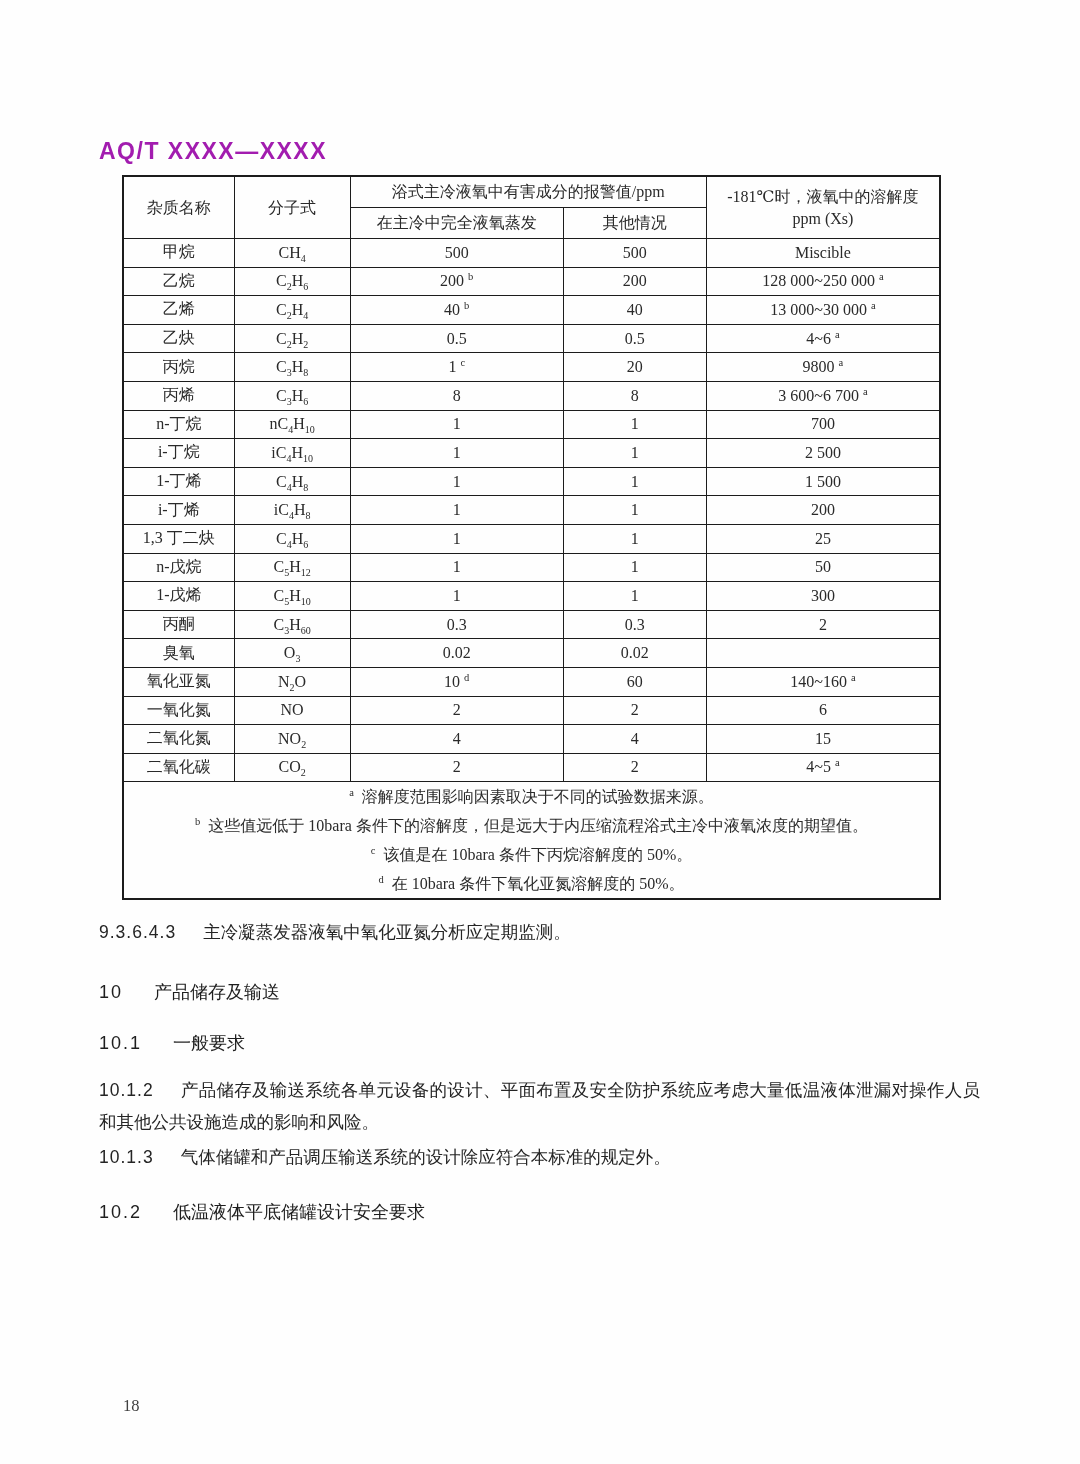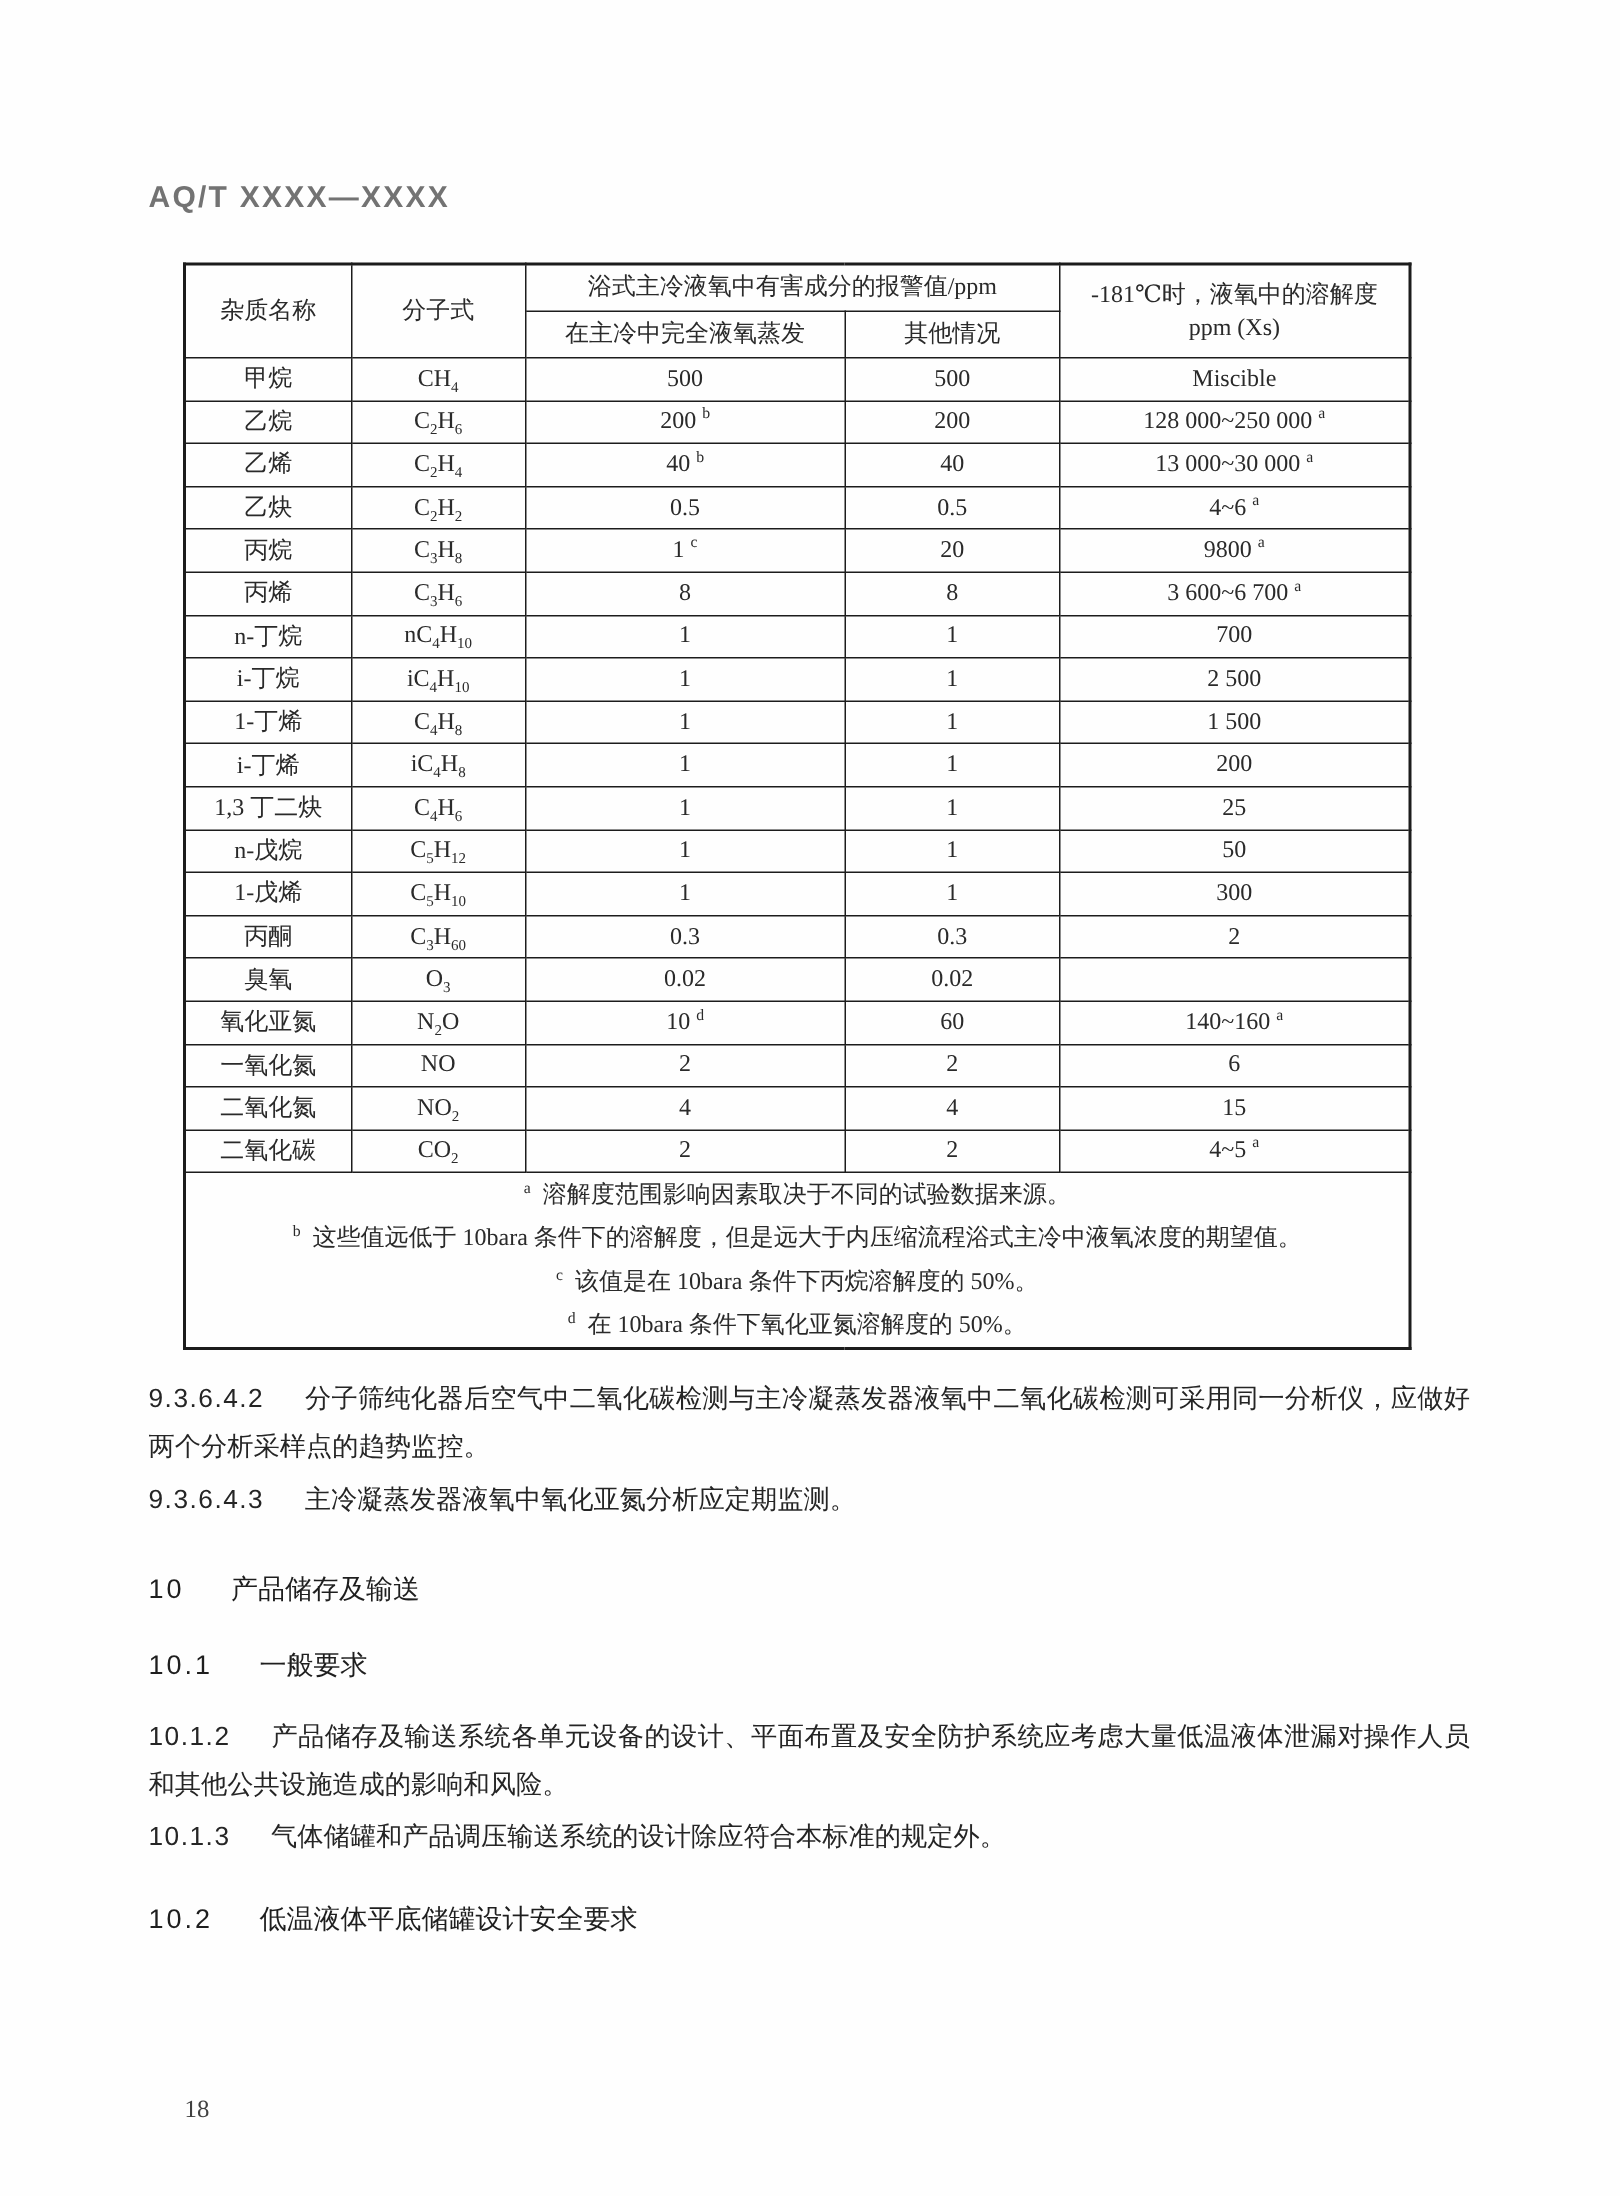--- a/index.html
+++ b/index.html
@@ -2,23 +2,23 @@
 <html lang="zh"><head>
 <meta charset="utf-8">
 <style>
   html,body{ margin:0; padding:0; background:#ffffff; }
   .page{
     position:relative; width:1080px; height:1464px; background:#fefefe;
     font-family:"Liberation Serif","DejaVu Serif",serif; color:#272727;
     overflow:hidden;
   }
   .doc-code{
-    position:absolute; left:99px; top:121px;
+    position:absolute; left:99px; top:138px;
     font-family:"Liberation Sans","DejaVu Sans",sans-serif;
-    font-weight:bold; font-size:20px; letter-spacing:1.5px; color:#737373;
+    font-weight:bold; font-size:23px; letter-spacing:1.5px; color:#a21caf;
   }
   .table-wrap{ position:absolute; left:122px; top:175px; width:819px; }
   table.impurity{
     width:100%; border-collapse:collapse; table-layout:fixed;
     border:2.5px solid #1c1c1c;
   }
   table.impurity th, table.impurity td{
     border:1.8px solid #1c1c1c; text-align:center; vertical-align:middle;
     font-weight:normal; padding:0 2px; font-size:16px; color:#2a2a2a;
   }
@@ -226,21 +226,20 @@
               <div class="fn-line"><sup>b</sup>这些值远低于 10bara 条件下的溶解度，但是远大于内压缩流程浴式主冷中液氧浓度的期望值。</div>
               <div class="fn-line"><sup>c</sup>该值是在 10bara 条件下丙烷溶解度的 50%。</div>
               <div class="fn-line"><sup>d</sup>在 10bara 条件下氧化亚氮溶解度的 50%。</div>
             </td>
         </tr>
       </tfoot>
     </table>
   </div>
 
   <div class="body-content">
-      <div class="block clause"><span class="num">9.3.6.4.2</span><span class="txt">分子筛纯化器后空气中二氧化碳检测与主冷凝蒸发器液氧中二氧化碳检测可采用同一分析仪，应做好两个分析采样点的趋势监控。</span></div>
       <div class="block clause"><span class="num">9.3.6.4.3</span><span class="txt">主冷凝蒸发器液氧中氧化亚氮分析应定期监测。</span></div>
       <div class="block heading1"><span class="num">10</span><span class="txt">产品储存及输送</span></div>
       <div class="block heading2"><span class="num">10.1</span><span class="txt">一般要求</span></div>
       <div class="block clause"><span class="num">10.1.2</span><span class="txt">产品储存及输送系统各单元设备的设计、平面布置及安全防护系统应考虑大量低温液体泄漏对操作人员和其他公共设施造成的影响和风险。</span></div>
       <div class="block clause"><span class="num">10.1.3</span><span class="txt">气体储罐和产品调压输送系统的设计除应符合本标准的规定外。</span></div>
       <div class="block heading2"><span class="num">10.2</span><span class="txt">低温液体平底储罐设计安全要求</span></div>
     </div>
 
   <div class="page-number">18</div>
 

